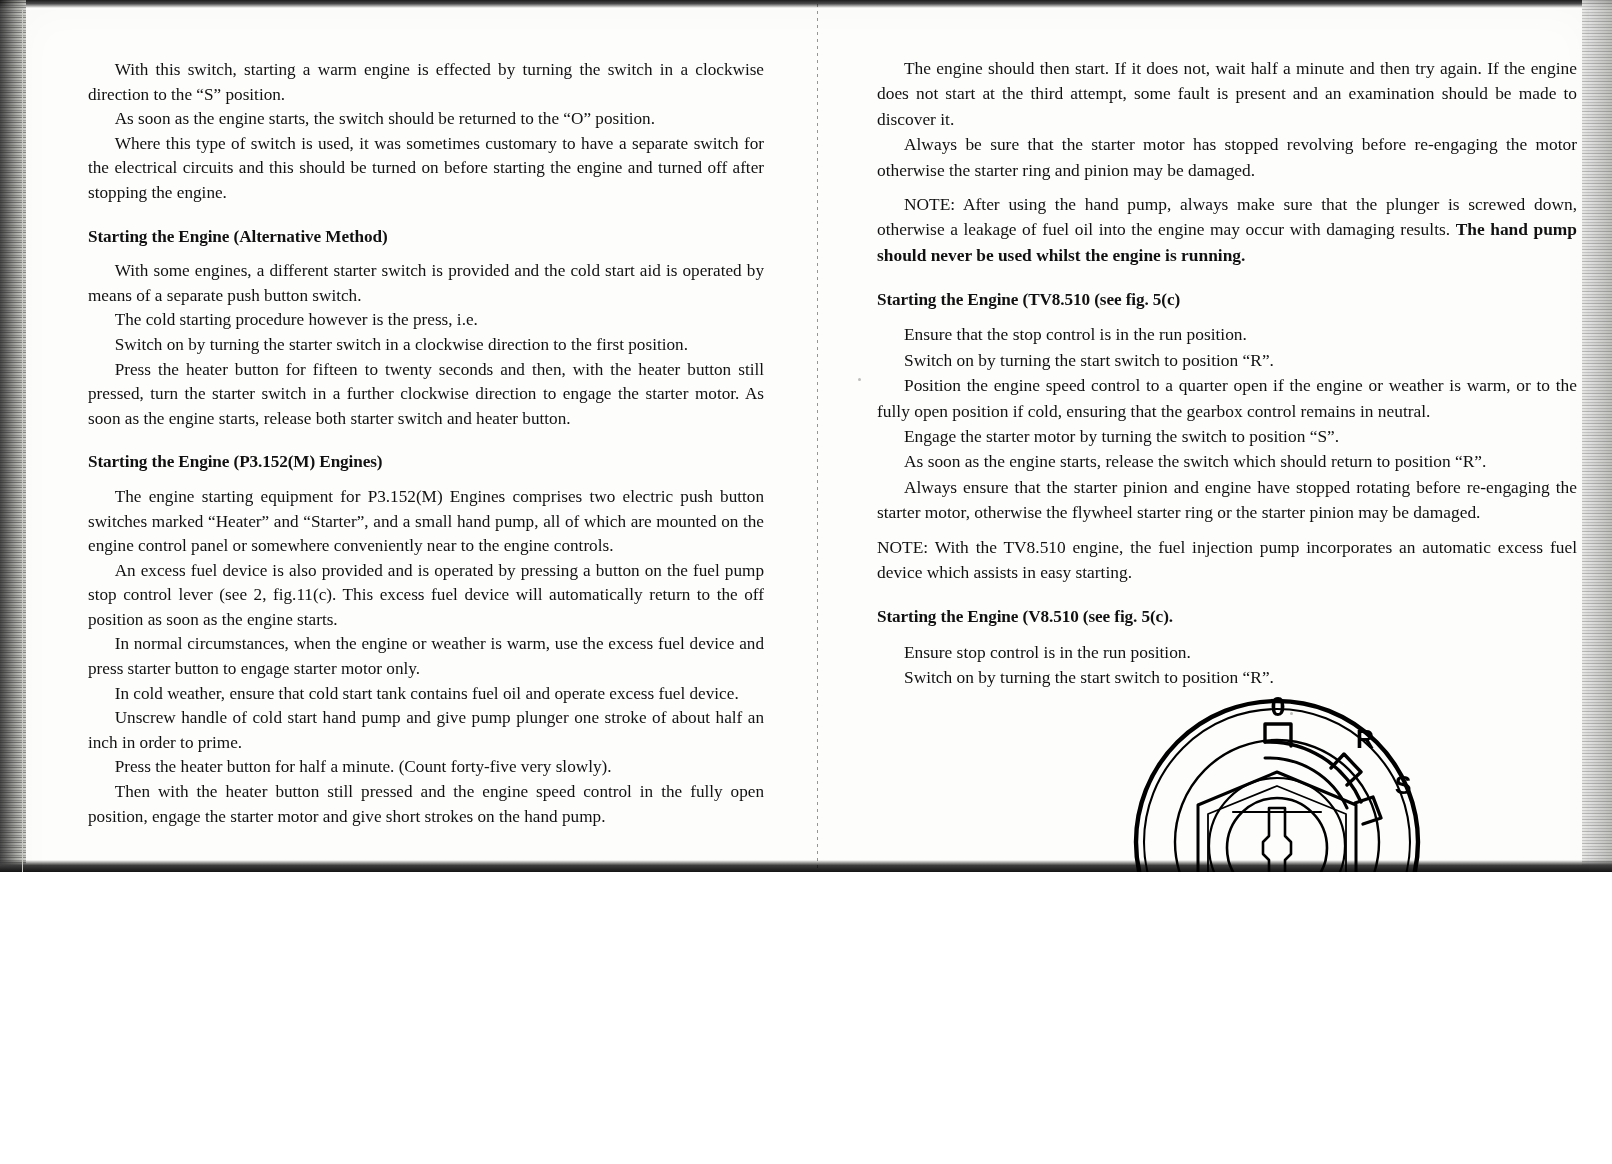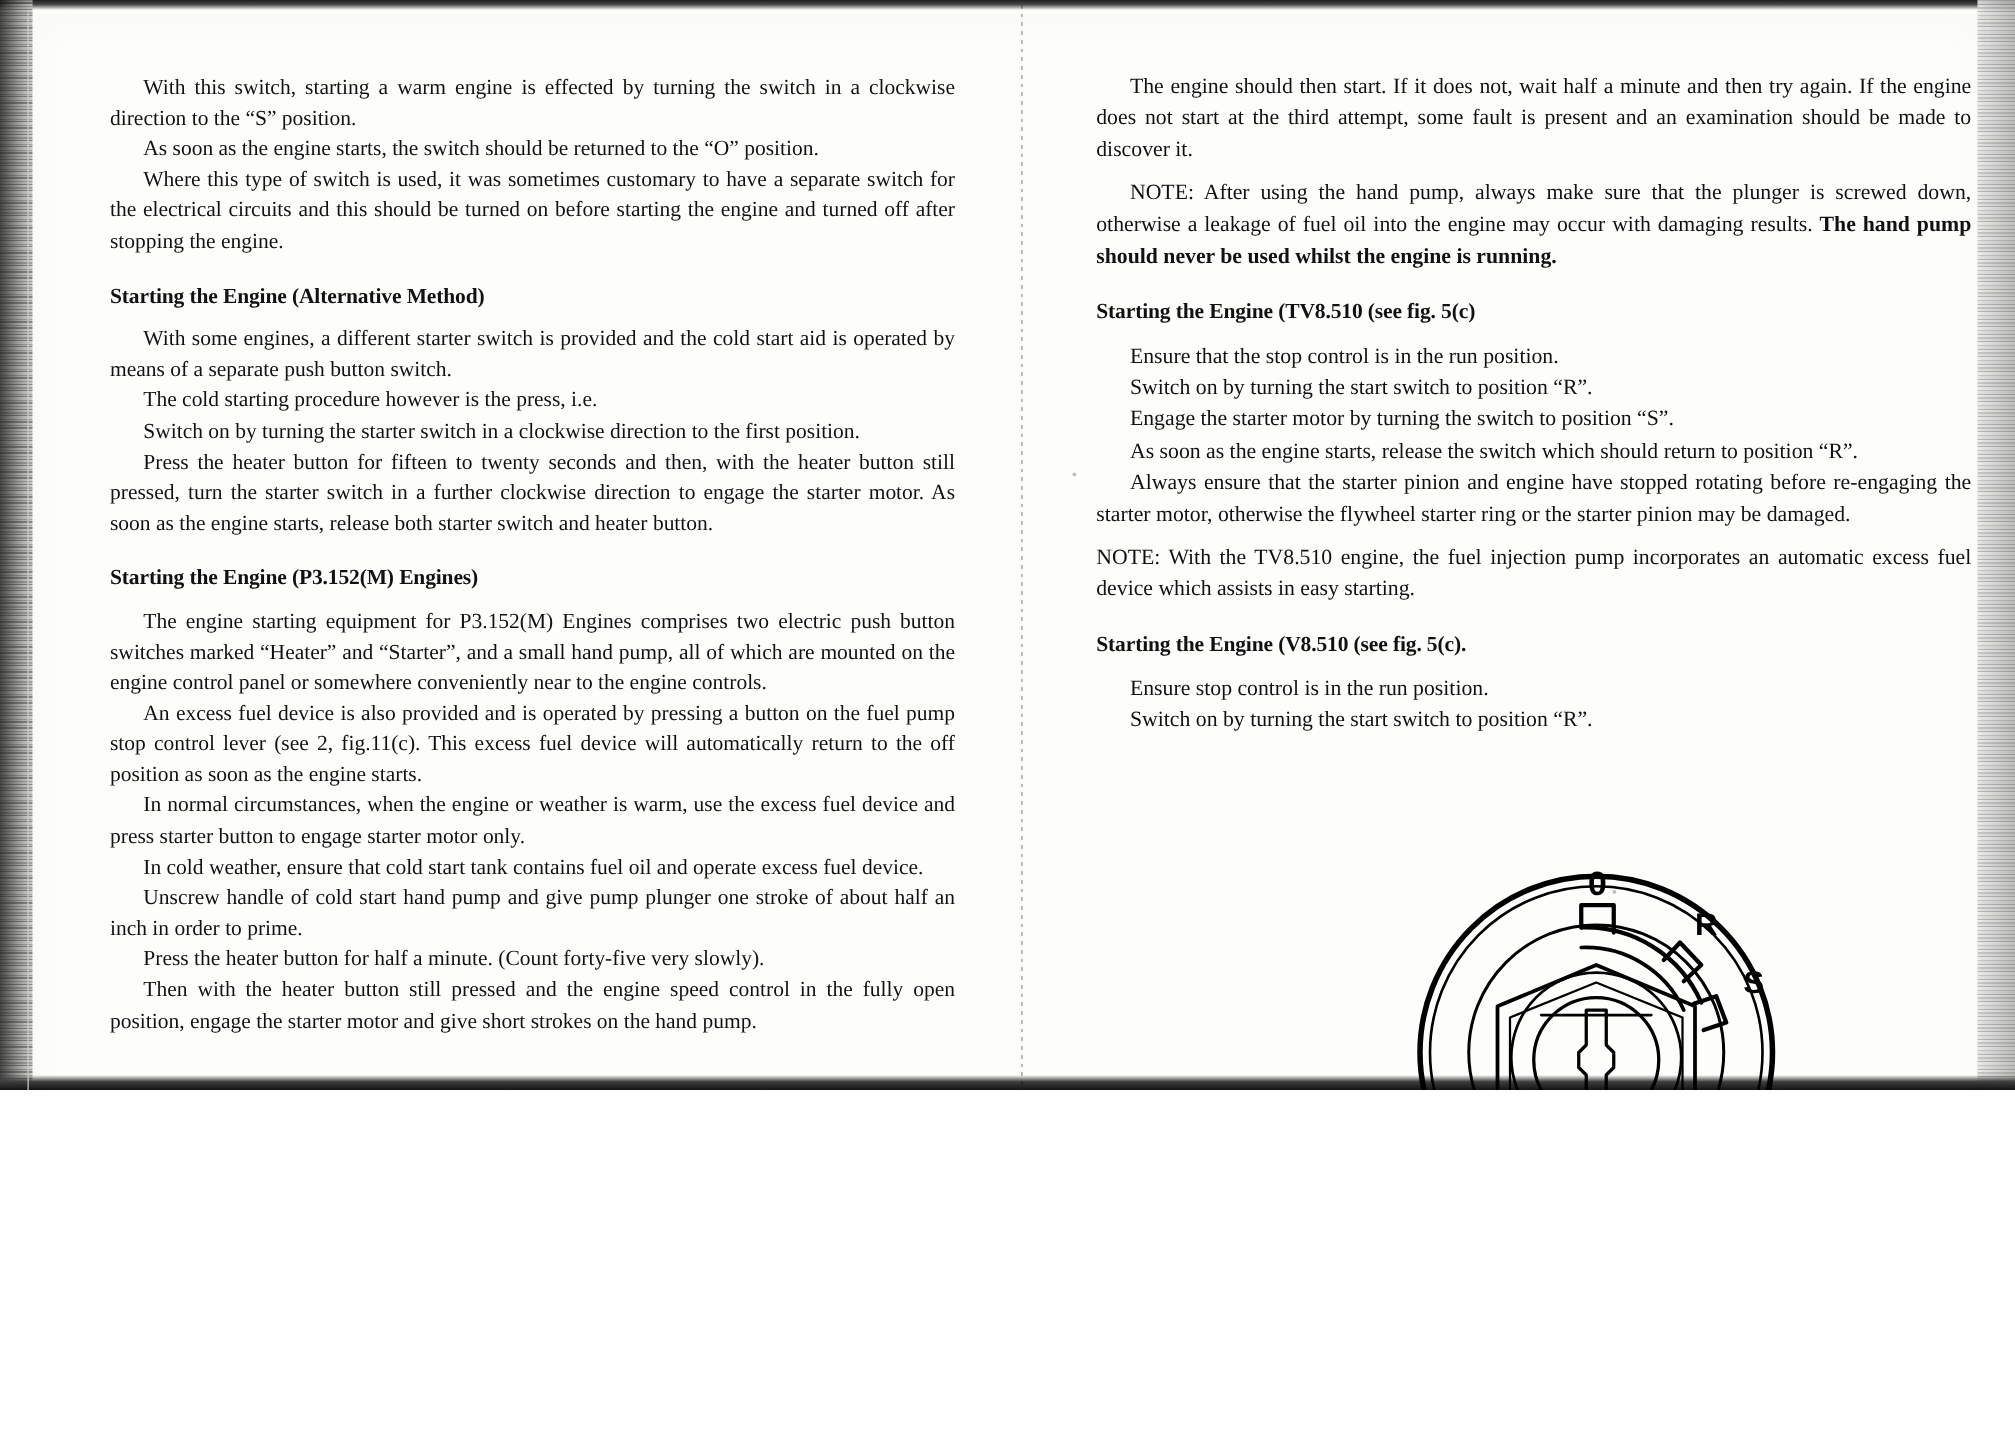--- a/index.html
+++ b/index.html
@@ -202,29 +202,31 @@
 
     </div>
   </div>
 
   <div class="folio folio-left">30</div>
 
   <div class="page page-right">
     <div class="body-col">
 
       <p class="para">The engine should then start. If it does not, wait half a minute and then try again. If the engine does not start at the third attempt, some fault is present and an examination should be made to discover it.</p>
+      <p class="para">Always be sure that the starter motor has stopped revolving before re-engaging the motor otherwise the starter ring and pinion may be damaged.</p>
 
       <div class="gap-sm"></div>
 
       <p class="para"><span>NOTE: After using the hand pump, always make sure that the plunger is screwed down, otherwise a leakage of fuel oil into the engine may occur with damaging results. </span><b class="inline-bold">The hand pump should never be used whilst the engine is running.</b></p>
 
       <h3 class="heading"><span>Starting the Engine (TV8.510 (see fig. 5(c)</span><span class="reg"></span></h3>
 
       <p class="para">Ensure that the stop control is in the run position.</p>
       <p class="para">Switch on by turning the start switch to position “R”.</p>
+      <p class="para">Position the engine speed control to a quarter open if the engine or weather is warm, or to the fully open position if cold, ensuring that the gearbox control remains in neutral.</p>
       <p class="para">Engage the starter motor by turning the switch to position “S”.</p>
       <p class="para">As soon as the engine starts, release the switch which should return to position “R”.</p>
       <p class="para">Always ensure that the starter pinion and engine have stopped rotating before re-engaging the starter motor, otherwise the flywheel starter ring or the starter pinion may be damaged.</p>
 
       <div class="gap-sm"></div>
 
       <p class="para noindent">NOTE: With the TV8.510 engine, the fuel injection pump incorporates an automatic excess fuel device which assists in easy starting.</p>
 
       <h3 class="heading"><span>Starting the Engine (V8.510 (see fig. 5(c).</span><span class="reg"></span></h3>
 

